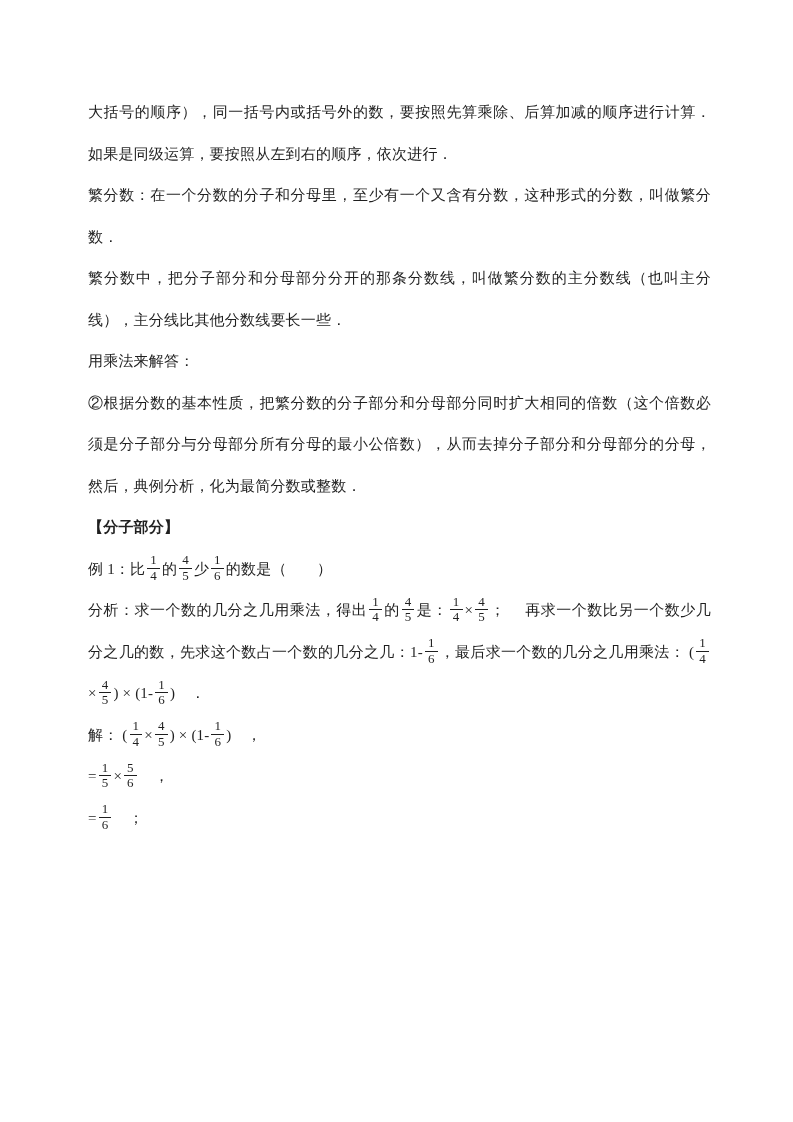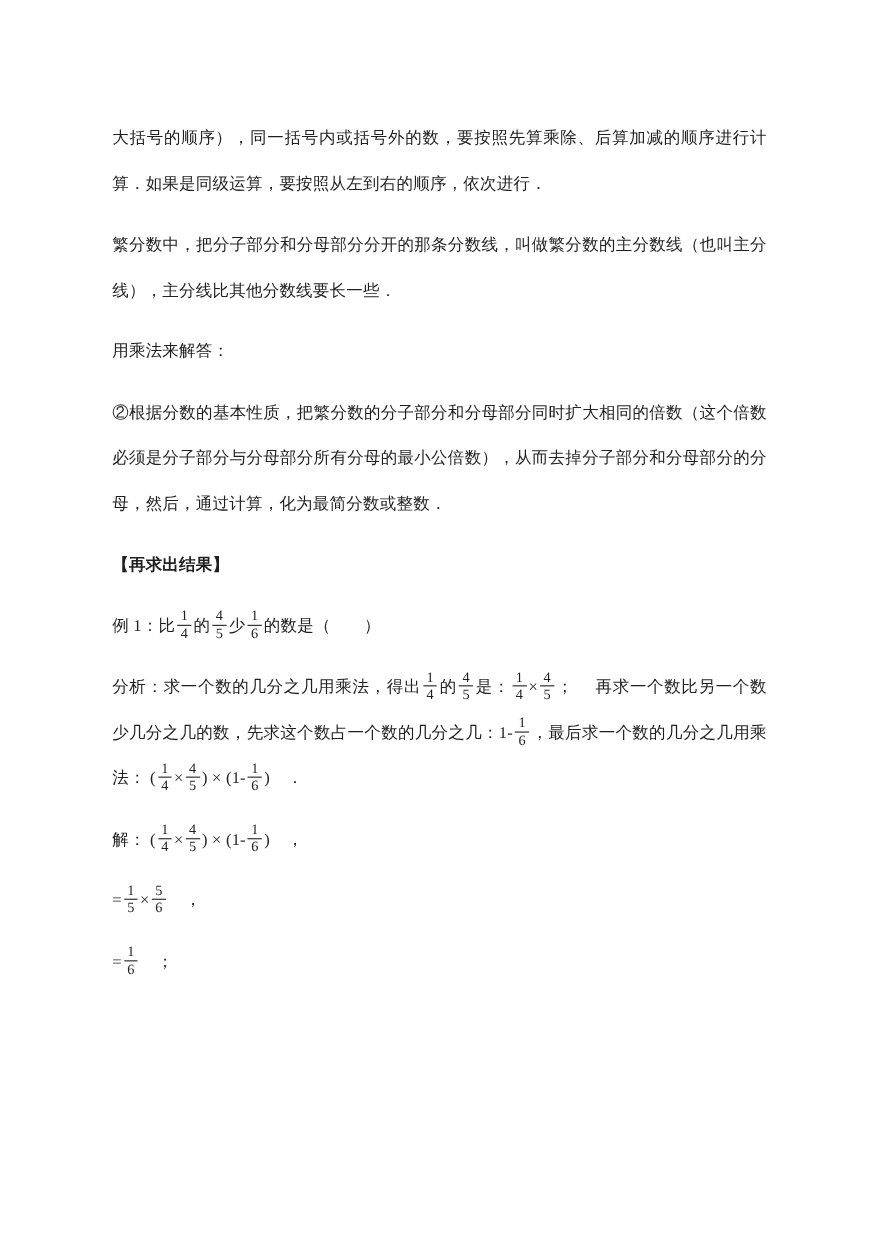--- a/index.html
+++ b/index.html
@@ -10,21 +10,21 @@
     background:#ffffff;
     color:#1f1f1f;
     padding:92px 82px 0 88px;
     font-family:"Liberation Serif","DejaVu Serif",serif;
     font-size:15px;
     line-height:41.5px;
     overflow:hidden;
   }
   .doc{width:623px;}
   p.para{
-    margin:14px;
+    margin:0;
     text-align:justify;
     letter-spacing:0.2px;
   }
   p.para.single{text-align:left;}
   p.para.heading{font-weight:bold;}
   .frac{
     display:inline-flex;
     flex-direction:column;
     align-items:center;
     vertical-align:middle;
@@ -37,24 +37,25 @@
   .frac .fnum{padding:0 3px;}
   .frac .fden{border-top:1px solid #1f1f1f;padding:0 3px;}
   .math{font-family:"Liberation Serif","DejaVu Serif",serif;}
 </style>
 </head>
 <body>
 
 <div class="page">
   <main class="doc">
     <p class="para">大括号的顺序），同一括号内或括号外的数，要按照先算乘除、后算加减的顺序进行计算．如果是同级运算，要按照从左到右的顺序，依次进行．</p>
+    <p class="para">繁分数：在一个分数的分子和分母里，至少有一个又含有分数，这种形式的分数，叫做繁分数．</p>
     <p class="para">繁分数中，把分子部分和分母部分分开的那条分数线，叫做繁分数的主分数线（也叫主分线），主分线比其他分数线要长一些．</p>
     <p class="para single">用乘法来解答：</p>
-    <p class="para">②根据分数的基本性质，把繁分数的分子部分和分母部分同时扩大相同的倍数（这个倍数必须是分子部分与分母部分所有分母的最小公倍数），从而去掉分子部分和分母部分的分母，然后，通过计算，化为最简分数或整数．</p>
-    <p class="para single heading">【再求出结果】</p>
+    <p class="para">②根据分数的基本性质，把繁分数的分子部分和分母部分同时扩大相同的倍数（这个倍数必须是分子部分与分母部分所有分母的最小公倍数），从而去掉分子部分和分母部分的分母，然后，典例分析，化为最简分数或整数．</p>
+    <p class="para single heading">【分子部分】</p>
     <p class="para single">例<span class="math"> 1</span>：比<span class="frac">
           <span class="fnum">1</span>
           <span class="fden">4</span>
         </span>的<span class="frac">
           <span class="fnum">4</span>
           <span class="fden">5</span>
         </span>少<span class="frac">
           <span class="fnum">1</span>
           <span class="fden">6</span>
         </span>的数是（　　）</p>

